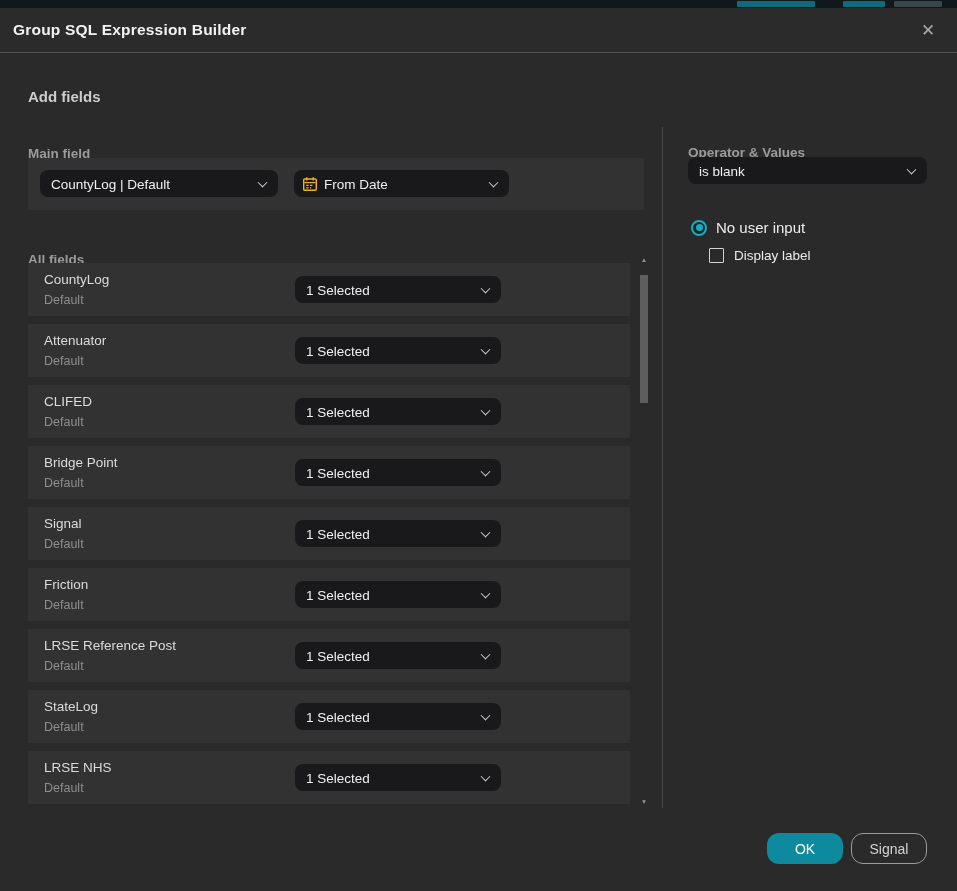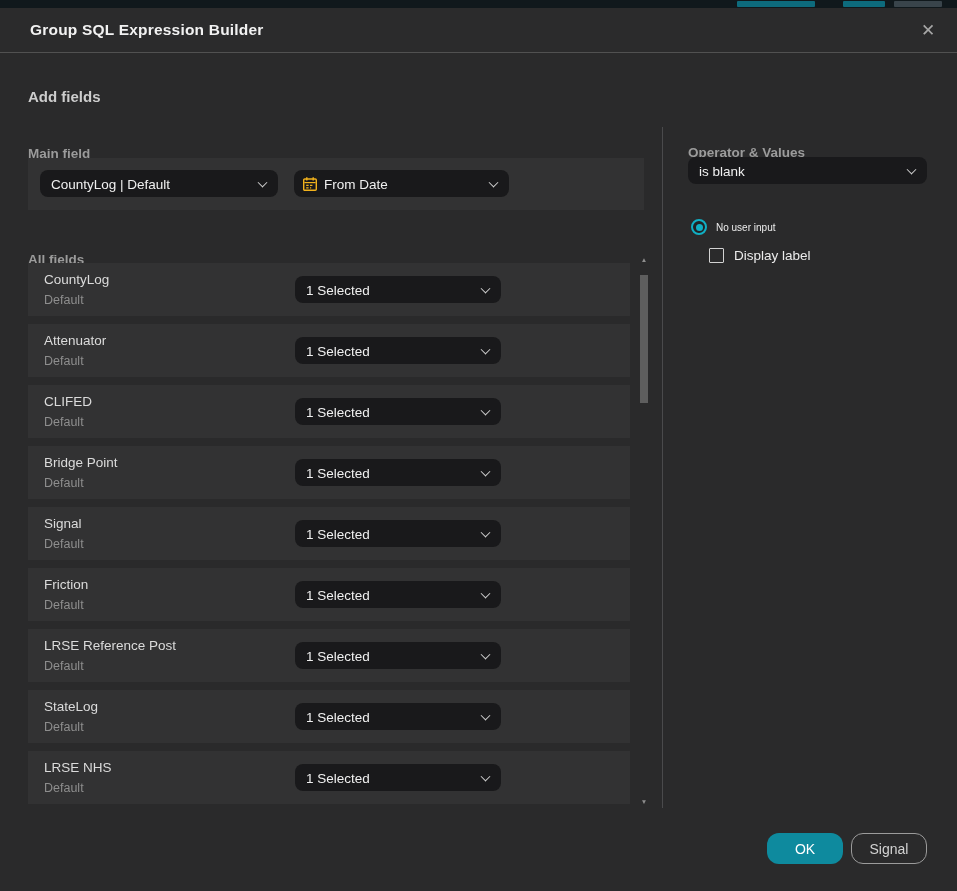--- a/index.html
+++ b/index.html
@@ -12,21 +12,21 @@
   .bg-strip { position:absolute; top:0; left:0; width:957px; height:8px; background:#10181c; }
   .bg-frag { position:absolute; top:1px; height:6px; border-radius:1px; }
 
   .dialog {
     position:absolute; top:8px; left:0; width:957px; height:883px;
     background:#2a2a2b; color:#e6e6e6;
   }
   .titlebar {
     position:absolute; top:0; left:0; width:957px; height:45px;
     display:flex; align-items:center; justify-content:space-between;
-    padding:0 17px 0 30px; border-bottom:1px solid #515151; background:#2b2b2c;
+    padding:0 17px 0 13px; border-bottom:1px solid #515151; background:#2b2b2c;
   }
   .title { font-size:15.5px; font-weight:bold; color:#f2f2f2; letter-spacing:.2px; }
   .close-btn {
     width:24px; height:24px; display:flex; align-items:center; justify-content:center;
     color:#a6a6a6; font-size:17px; cursor:pointer; font-weight:300;
   }
 
   .h-add { position:absolute; left:28px; top:80px; font-size:15px; font-weight:bold; color:#cdcdcd; }
   .h-sub { position:absolute; font-size:13.5px; font-weight:bold; color:#9b9b9b;margin-top:15px; }
   .h-main  { left:28px; top:123px; }
@@ -70,21 +70,21 @@
   .vdivider { position:absolute; left:662px; top:119px; width:1px; height:681px; background:#4a4a4c; }
 
   .op-dd { left:688px; top:149px; width:239px; height:27px; }
 
   .radio-row { position:absolute; left:691px; top:211px; display:flex; align-items:center; cursor:pointer; }
   .radio-outer {
     width:16px; height:16px; border-radius:50%; border:2px solid #10afc3;
     background:#222224; display:flex; align-items:center; justify-content:center;
   }
   .radio-dot { width:7px; height:7px; border-radius:50%; background:#10afc3; }
-  .radio-label { margin-left:9px; font-size:10px; color:#ececec; }
+  .radio-label { margin-left:9px; font-size:15px; color:#ececec; }
 
   .check-row { position:absolute; left:709px; top:240px; display:flex; align-items:center; cursor:pointer; }
   .checkbox { width:15px; height:15px; border:1.5px solid #d2d2d2; background:transparent; border-radius:1px; }
   .check-label { margin-left:10px; font-size:13.5px; color:#ececec; }
 
   .btn {
     position:absolute; top:825px; width:76px; height:31px; border-radius:12px;
     display:flex; align-items:center; justify-content:center; font-size:14px; cursor:pointer;
   }
   .btn-ok { left:767px; background:#0e8a9e; color:#ffffff; }

